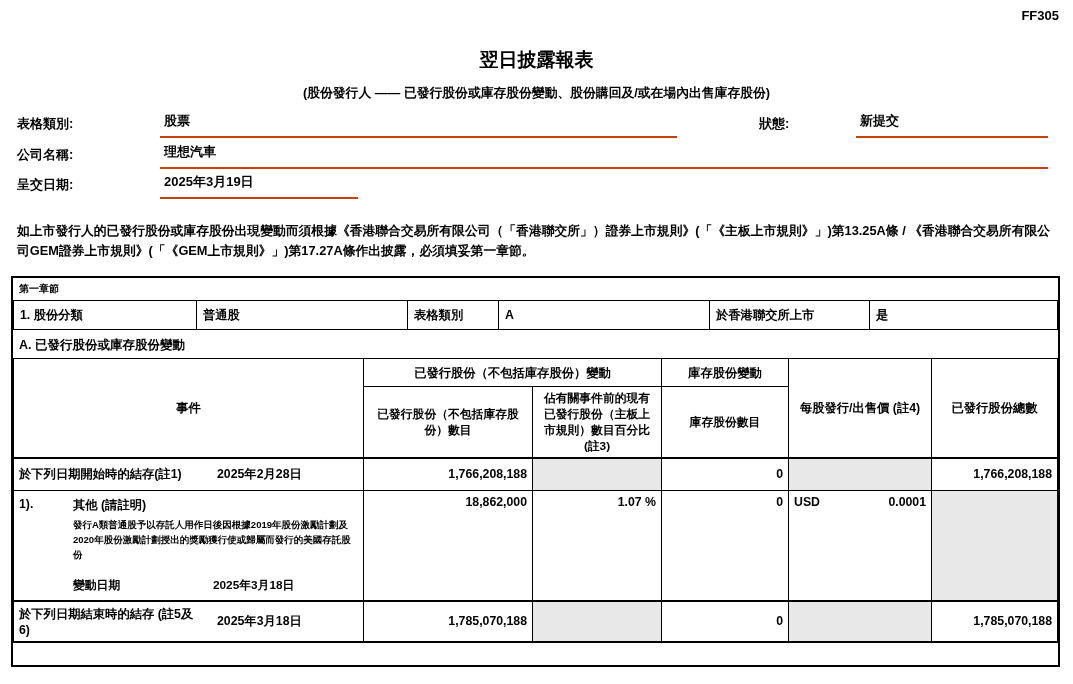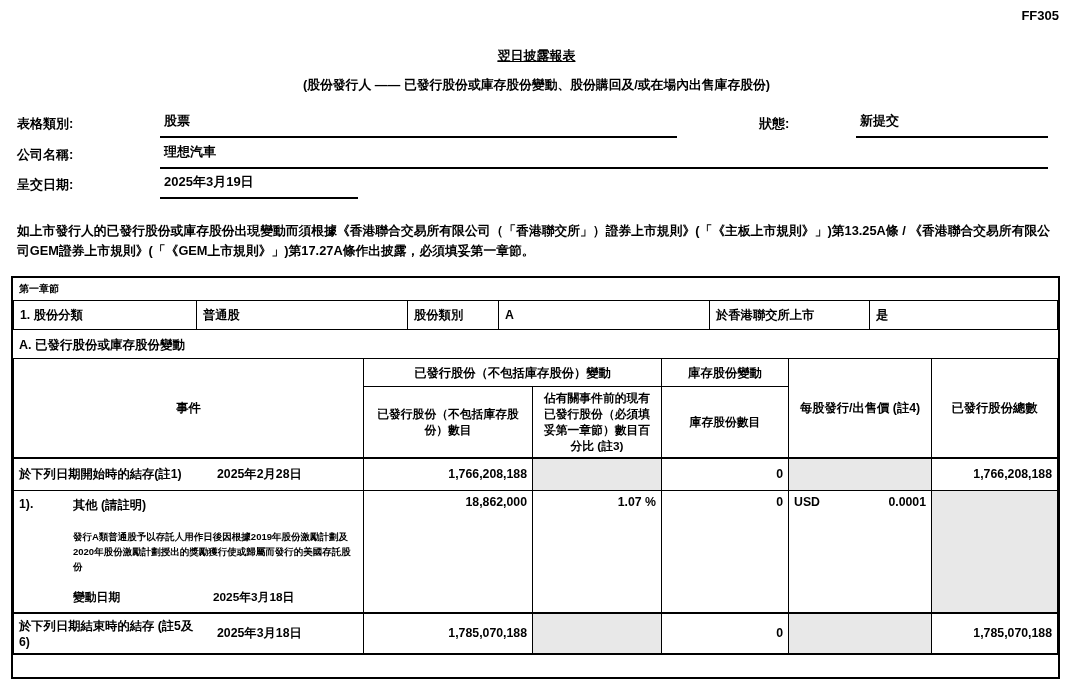--- a/index.html
+++ b/index.html
@@ -9,25 +9,25 @@
     position: relative;
     font-family: "Liberation Sans", "DejaVu Sans", sans-serif;
     font-weight: bold;
     color: #000;
     overflow: hidden;
   }
 
   .form-code { position: absolute; top: 8px; right: 14px; font-size: 13px; }
 
   .title-block { position: absolute; top: 47px; left: 0; width: 100%; text-align: center; }
-  .title-line1 { font-size: 13px; text-decoration: underline; }
+  .title-line1 { font-size: 19px; }
   .title-line2 { font-size: 12.8px; margin-top: 12px; }
 
   .meta-label { position: absolute; font-size: 13px; }
-  .meta-field { position: absolute; font-size: 13px; padding: 0 4px 6px 4px; border-bottom: 2px solid #000000; }
+  .meta-field { position: absolute; font-size: 13px; padding: 0 4px 6px 4px; border-bottom: 2px solid #c2410c; }
 
   .intro { position: absolute; left: 17px; top: 221px; width: 1040px; font-size: 12.8px; line-height: 20px; }
 
   .boxes { position: absolute; left: 11px; top: 276px; width: 1049px; }
   .box1 { border: 2px solid #000; background: #fff; }
 
   .sec1-title { font-size: 10px; padding: 4px 6px 4px 6px; height: 22px; }
   .secA-title { font-size: 12.5px; padding: 7px 6px 6px 6px; height: 28px; }
 
   table { border-collapse: collapse; table-layout: fixed; width: 100%; }
@@ -46,21 +46,21 @@
   tr.opening td { border-top: 2.5px solid #000; height: 32px; }
   tr.closing td { border-top: 2.5px solid #000; border-bottom: 2px solid #000; height: 28px; }
   tr.event-row td { height: 86px; vertical-align: top; }
 
   .lbl-flex { display: flex; align-items: center; }
   .lbl-main { width: 176px; flex-shrink: 0; }
   .lbl-date { margin-left: 22px; white-space: nowrap; }
 
   .ev-top { display: flex; margin-top: 2px; }
   .ev-idx { width: 54px; flex-shrink: 0; }
-  .ev-desc { margin: 15px 4px 0 54px; font-size: 9.5px; line-height: 15px; width: 286px; white-space: pre-line; }
+  .ev-desc { margin: 3px 4px 0 54px; font-size: 9.5px; line-height: 15px; width: 286px; white-space: pre-line; }
   .ev-date-row { display: flex; margin: 16px 0 2px 54px; font-size: 11.8px; }
   .ev-date-lbl { width: 140px; flex-shrink: 0; }
 
   .price-flex { display: flex; justify-content: space-between; }
 
   .bottom-spacer { height: 22px; }
 </style>
 </head>
 <body>
 
@@ -96,21 +96,21 @@
           <col style="width:211px">
           <col style="width:91px">
           <col style="width:211px">
           <col style="width:160px">
           <col>
         </colgroup>
       <tbody>
           <tr class="r1">
         <td>1. 股份分類</td>
         <td>普通股</td>
-        <td>股份類別</td>
+        <td>表格類別</td>
         <td>A</td>
         <td>於香港聯交所上市</td>
         <td>是</td>
       </tr>
     </tbody>
       </table>
 
     <div class="secA-title">A. 已發行股份或庫存股份變動</div>
 
     <table class="event-table">
@@ -125,21 +125,21 @@
       <tbody>
           <tr class="h1">
         <th rowspan="2">事件</th>
         <th colspan="2">已發行股份（不包括庫存股份）變動</th>
         <th>庫存股份變動</th>
         <th rowspan="2">每股發行/出售價 (註4)</th>
         <th rowspan="2">已發行股份總數</th>
       </tr>
       <tr class="h2">
         <th>已發行股份（不包括庫存股份）數目</th>
-        <th>佔有關事件前的現有已發行股份（必須填妥第一章節）數目百分比 (註3)</th>
+        <th>佔有關事件前的現有已發行股份（主板上市規則）數目百分比 (註3)</th>
         <th>庫存股份數目</th>
       </tr>
 
       <tr class="opening">
         <td>
           <div class="lbl-flex">
             <span class="lbl-main">於下列日期開始時的結存(註1)</span>
             <span class="lbl-date">2025年2月28日</span>
           </div>
         </td>

